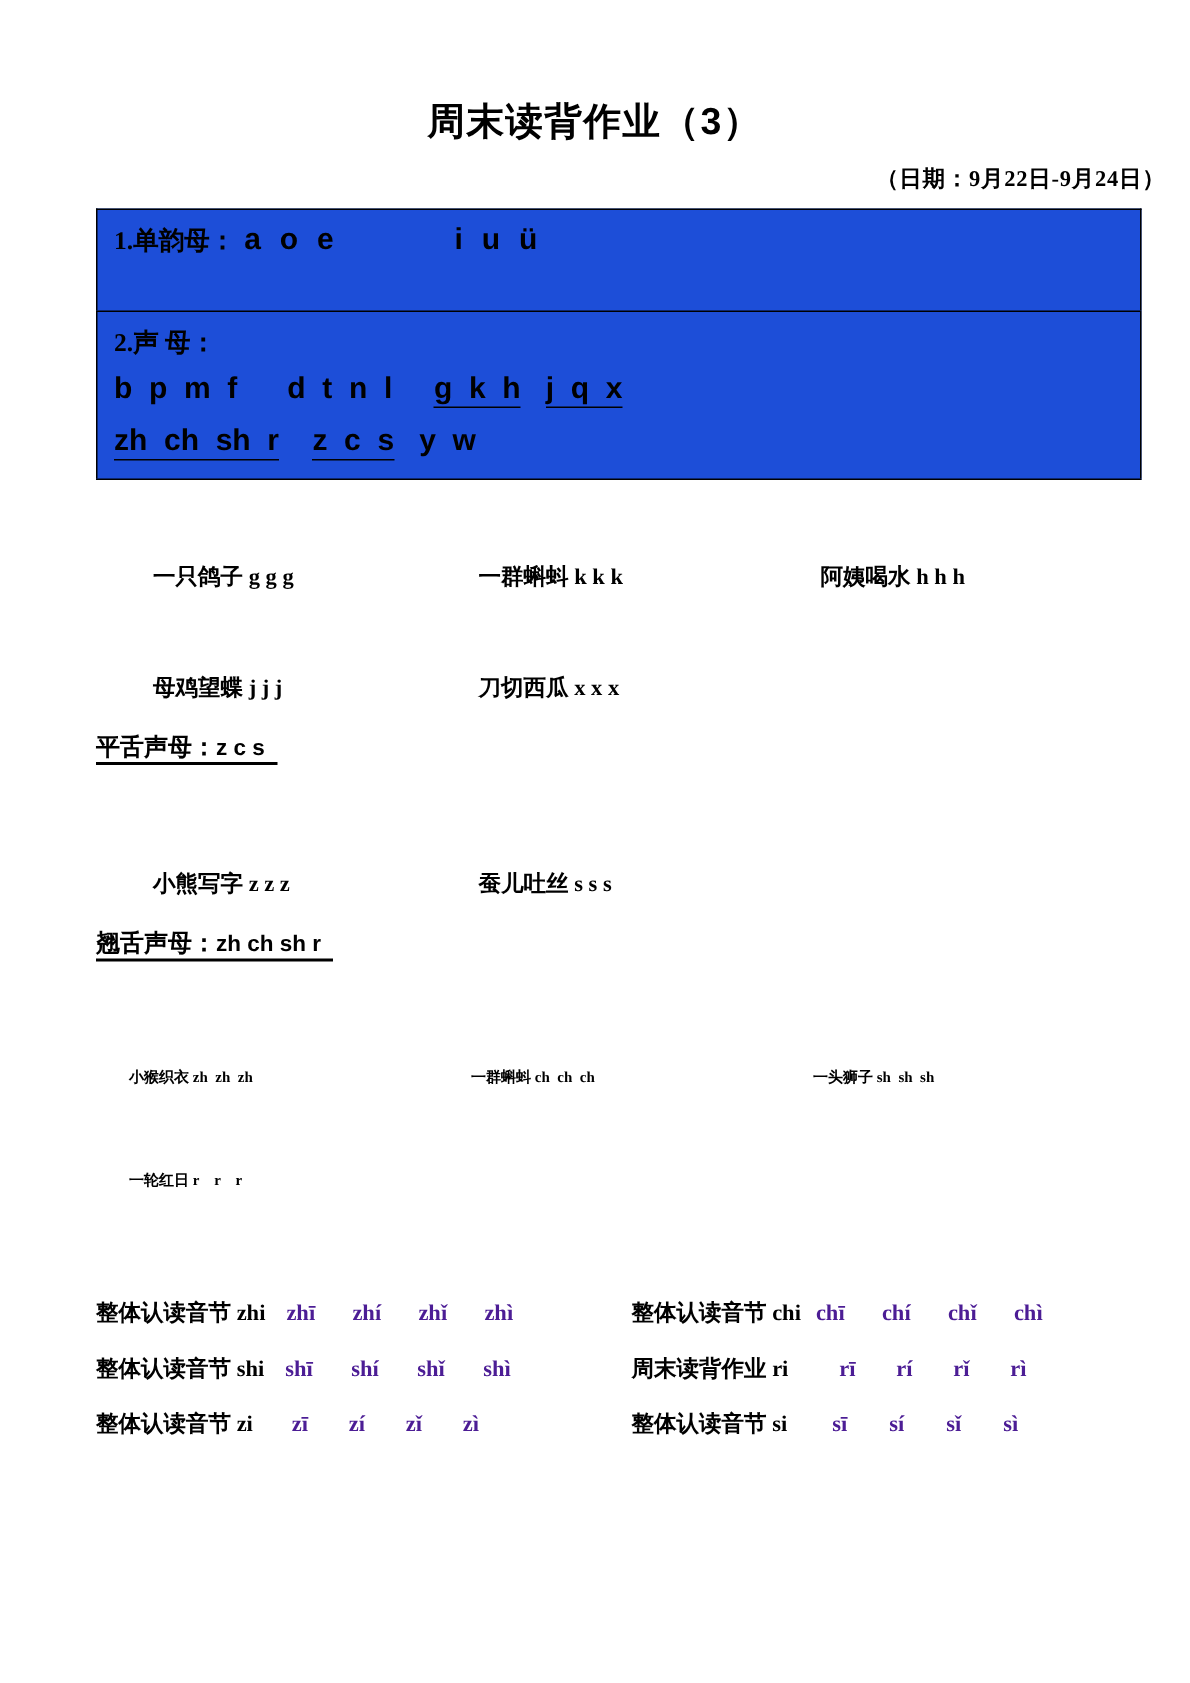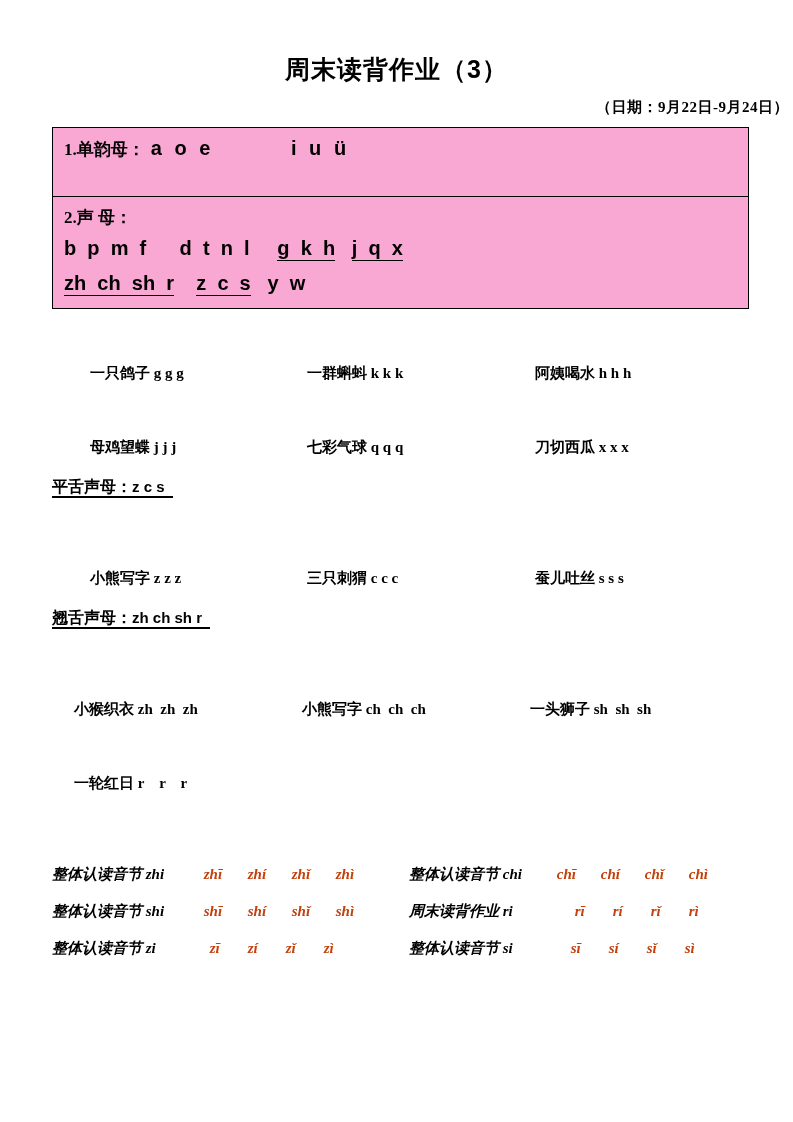--- a/index.html
+++ b/index.html
@@ -10,21 +10,21 @@
     background: #ffffff;
     font-family: "Liberation Serif", serif;
     color: #000000;
     overflow: hidden;
     position: relative;
   }
   .page {
     width: 793px;
     height: 802px;
     position: relative;
-    padding: 4px;
+    padding: 16px;
   }
 
   
   .doc-title {
     text-align: center;
     font-family: "Liberation Sans", sans-serif;
     font-weight: bold;
     font-size: 25px;
     letter-spacing: 1px;
     margin: 0;
@@ -73,21 +73,21 @@
     padding-left: 48px;
     letter-spacing: 0.5px;
   }
 
   
   .box-table {
     margin: 10px 0 0 48px;
     width: 697px;
     border: 1.6px solid #000;
     border-collapse: collapse;
-    background: #f9a8d4;
+    background: #1d4ed8;
   }
   .box-row { border-bottom: 1.4px solid #000; }
   .box-row.last { border-bottom: none; }
   .box-cell { padding: 9px 0 9px 11px; }
 
   .cell-label {
     font-family: "Liberation Serif", serif;
     font-weight: bold;
     font-size: 17px;
     white-space: pre;
@@ -136,45 +136,45 @@
     margin: 0 0 16px 48px;
     padding-top: 20px;
     white-space: pre;
     display: inline-block;
   }
   .group-heading .hl { border-bottom: 2px solid #000; padding-bottom: 1px; padding-right: 8px; }
   .group-heading .letters { font-size: 15px; }
 
   .mnemo-row.narrow .c1 { width: 255px; padding-left: 38px; }
 
-  .mnemo-row.wide { font-size: 15px; }
+  .mnemo-row.wide { font-size: 10px; }
   .mnemo-row.wide .c1 { width: 250px; padding-left: 22px; }
   .mnemo-row.wide .c2 { width: 228px; }
   .mnemo-row.wide .c3 { width: 215px; }
 
   
-  .tone-block { margin: 0 0 0 48px; width: 700px; font-style: italic; }
+  .tone-block { margin: 0 0 0 48px; width: 700px; }
   .tone-row {
     display: flex;
     align-items: baseline;
     padding-top: 18px;
     font-family: "Liberation Serif", serif;
     font-weight: bold;
     font-size: 15px;
   }
   .tone-half { display: flex; align-items: baseline; }
   .tone-half.h1 { width: 357px; }
   .tone-half.h2 { width: 343px; }
   .tone-lead { white-space: pre; }
   .tone-marks { display: flex; }
   .tone-marks span {
-    color: #c2410c;
+    color: #4c1d95;
     white-space: pre;
     display: inline-block;
-    text-align: right;
+    text-align: left;
   }
   .tm-w40 { width: 44px; }
   .tm-w34 { width: 38px; }
   .lead-pad-a { padding-right: 14px; }
   .lead-pad-b { padding-right: 26px; }
   .lead-pad-d { padding-right: 10px; }
   .lead-pad-e { padding-right: 34px; }
   .lead-pad-f { padding-right: 30px; }
 
   .gap-big { height: 54px; }
@@ -215,43 +215,41 @@
 
   
   <div class="mnemo-block">
     <div class="mnemo-row">
       <span class="col c1">一只鸽子 g g g</span>
       <span class="col c2">一群蝌蚪 k k k</span>
       <span class="col c3">阿姨喝水 h h h</span>
     </div>
     <div class="mnemo-row">
       <span class="col c1">母鸡望蝶 j j j</span>
-      <span class="col c2">七彩气球 q q q</span>
       <span class="col c3">刀切西瓜 x x x</span>
     </div>
   </div>
 
   
   <div class="group-heading"><span class="hl"><span>平舌声母：</span><span class="letters">z c s</span></span></div>
 
   <div class="mnemo-block">
     <div class="mnemo-row narrow">
       <span class="col c1">小熊写字 z z z</span>
-      <span class="col c2">三只刺猬 c c c</span>
       <span class="col c3">蚕儿吐丝 s s s</span>
     </div>
   </div>
 
   
   <div class="group-heading"><span class="hl"><span>翘舌声母：</span><span class="letters">zh ch sh r</span></span></div>
 
   <div class="mnemo-block">
     <div class="mnemo-row wide">
       <span class="col c1">小猴织衣 zh  zh  zh</span>
-      <span class="col c2">小熊写字 ch  ch  ch</span>
+      <span class="col c2">一群蝌蚪 ch  ch  ch</span>
       <span class="col c3">一头狮子 sh  sh  sh</span>
     </div>
     <div class="mnemo-row wide">
       <span class="col c1">一轮红日 r    r    r</span>
       <span class="col c2"></span>
       <span class="col c3"></span>
     </div>
   </div>
 
   <div class="gap-big"></div>

